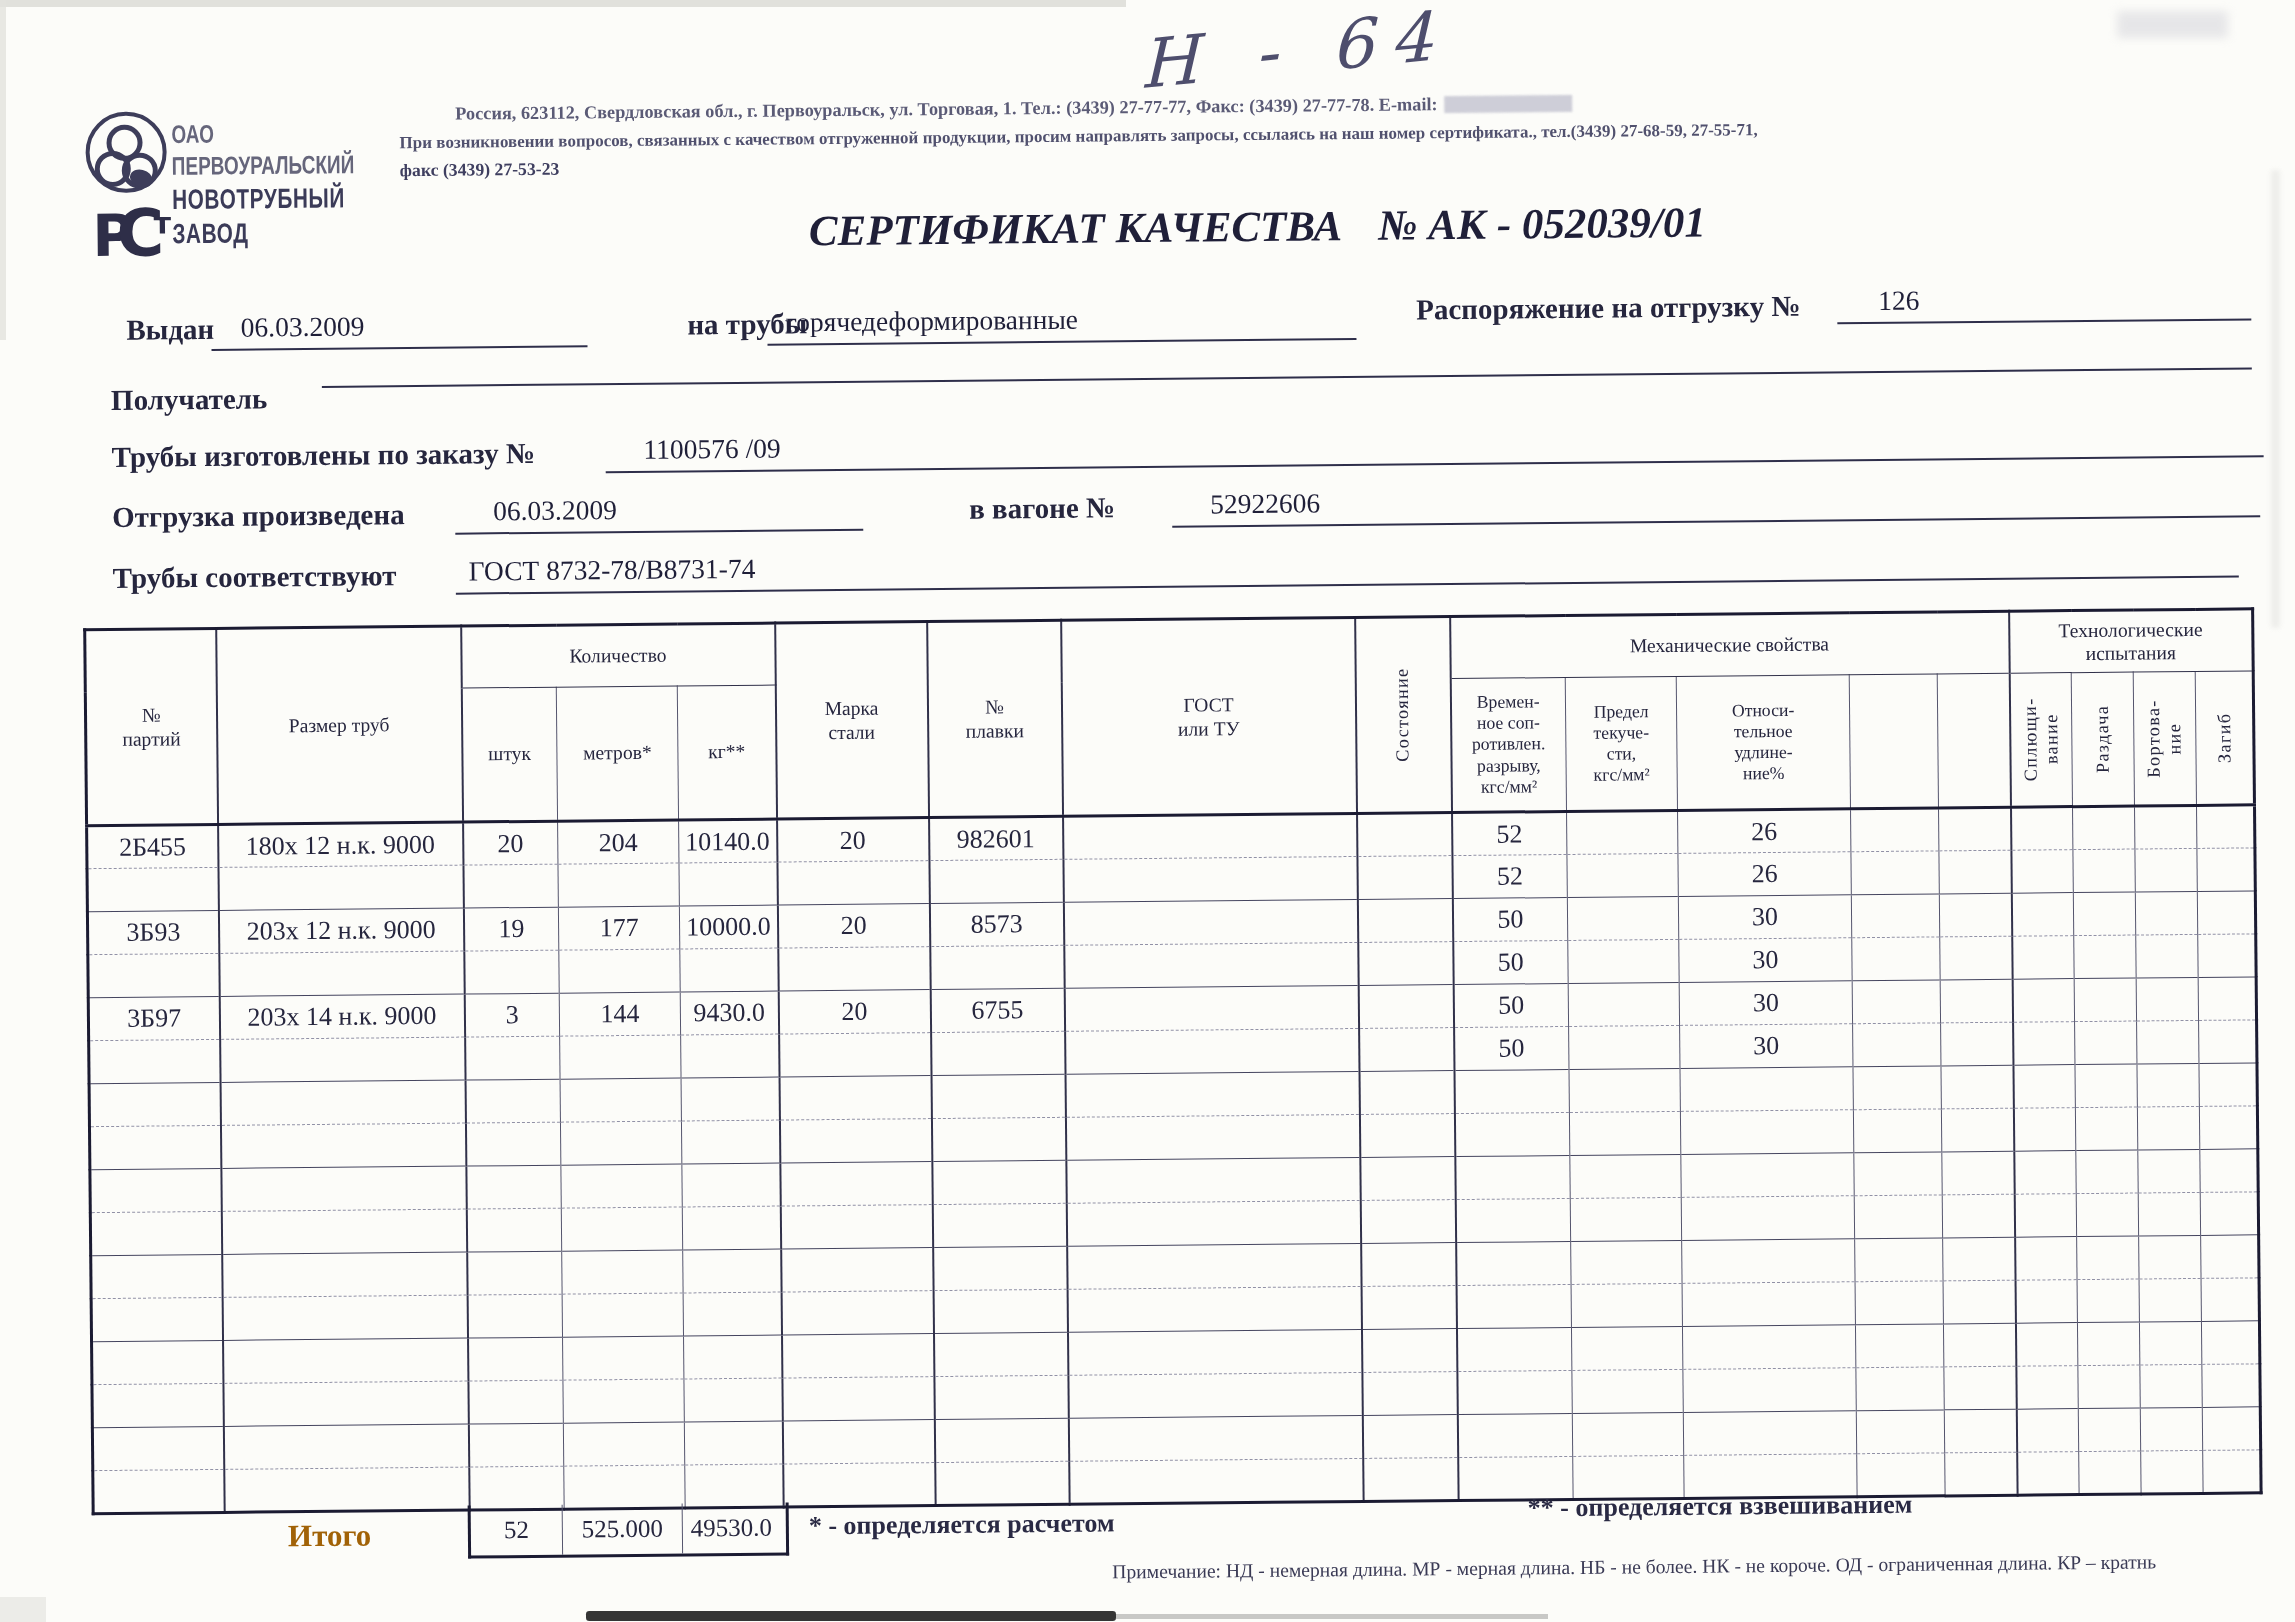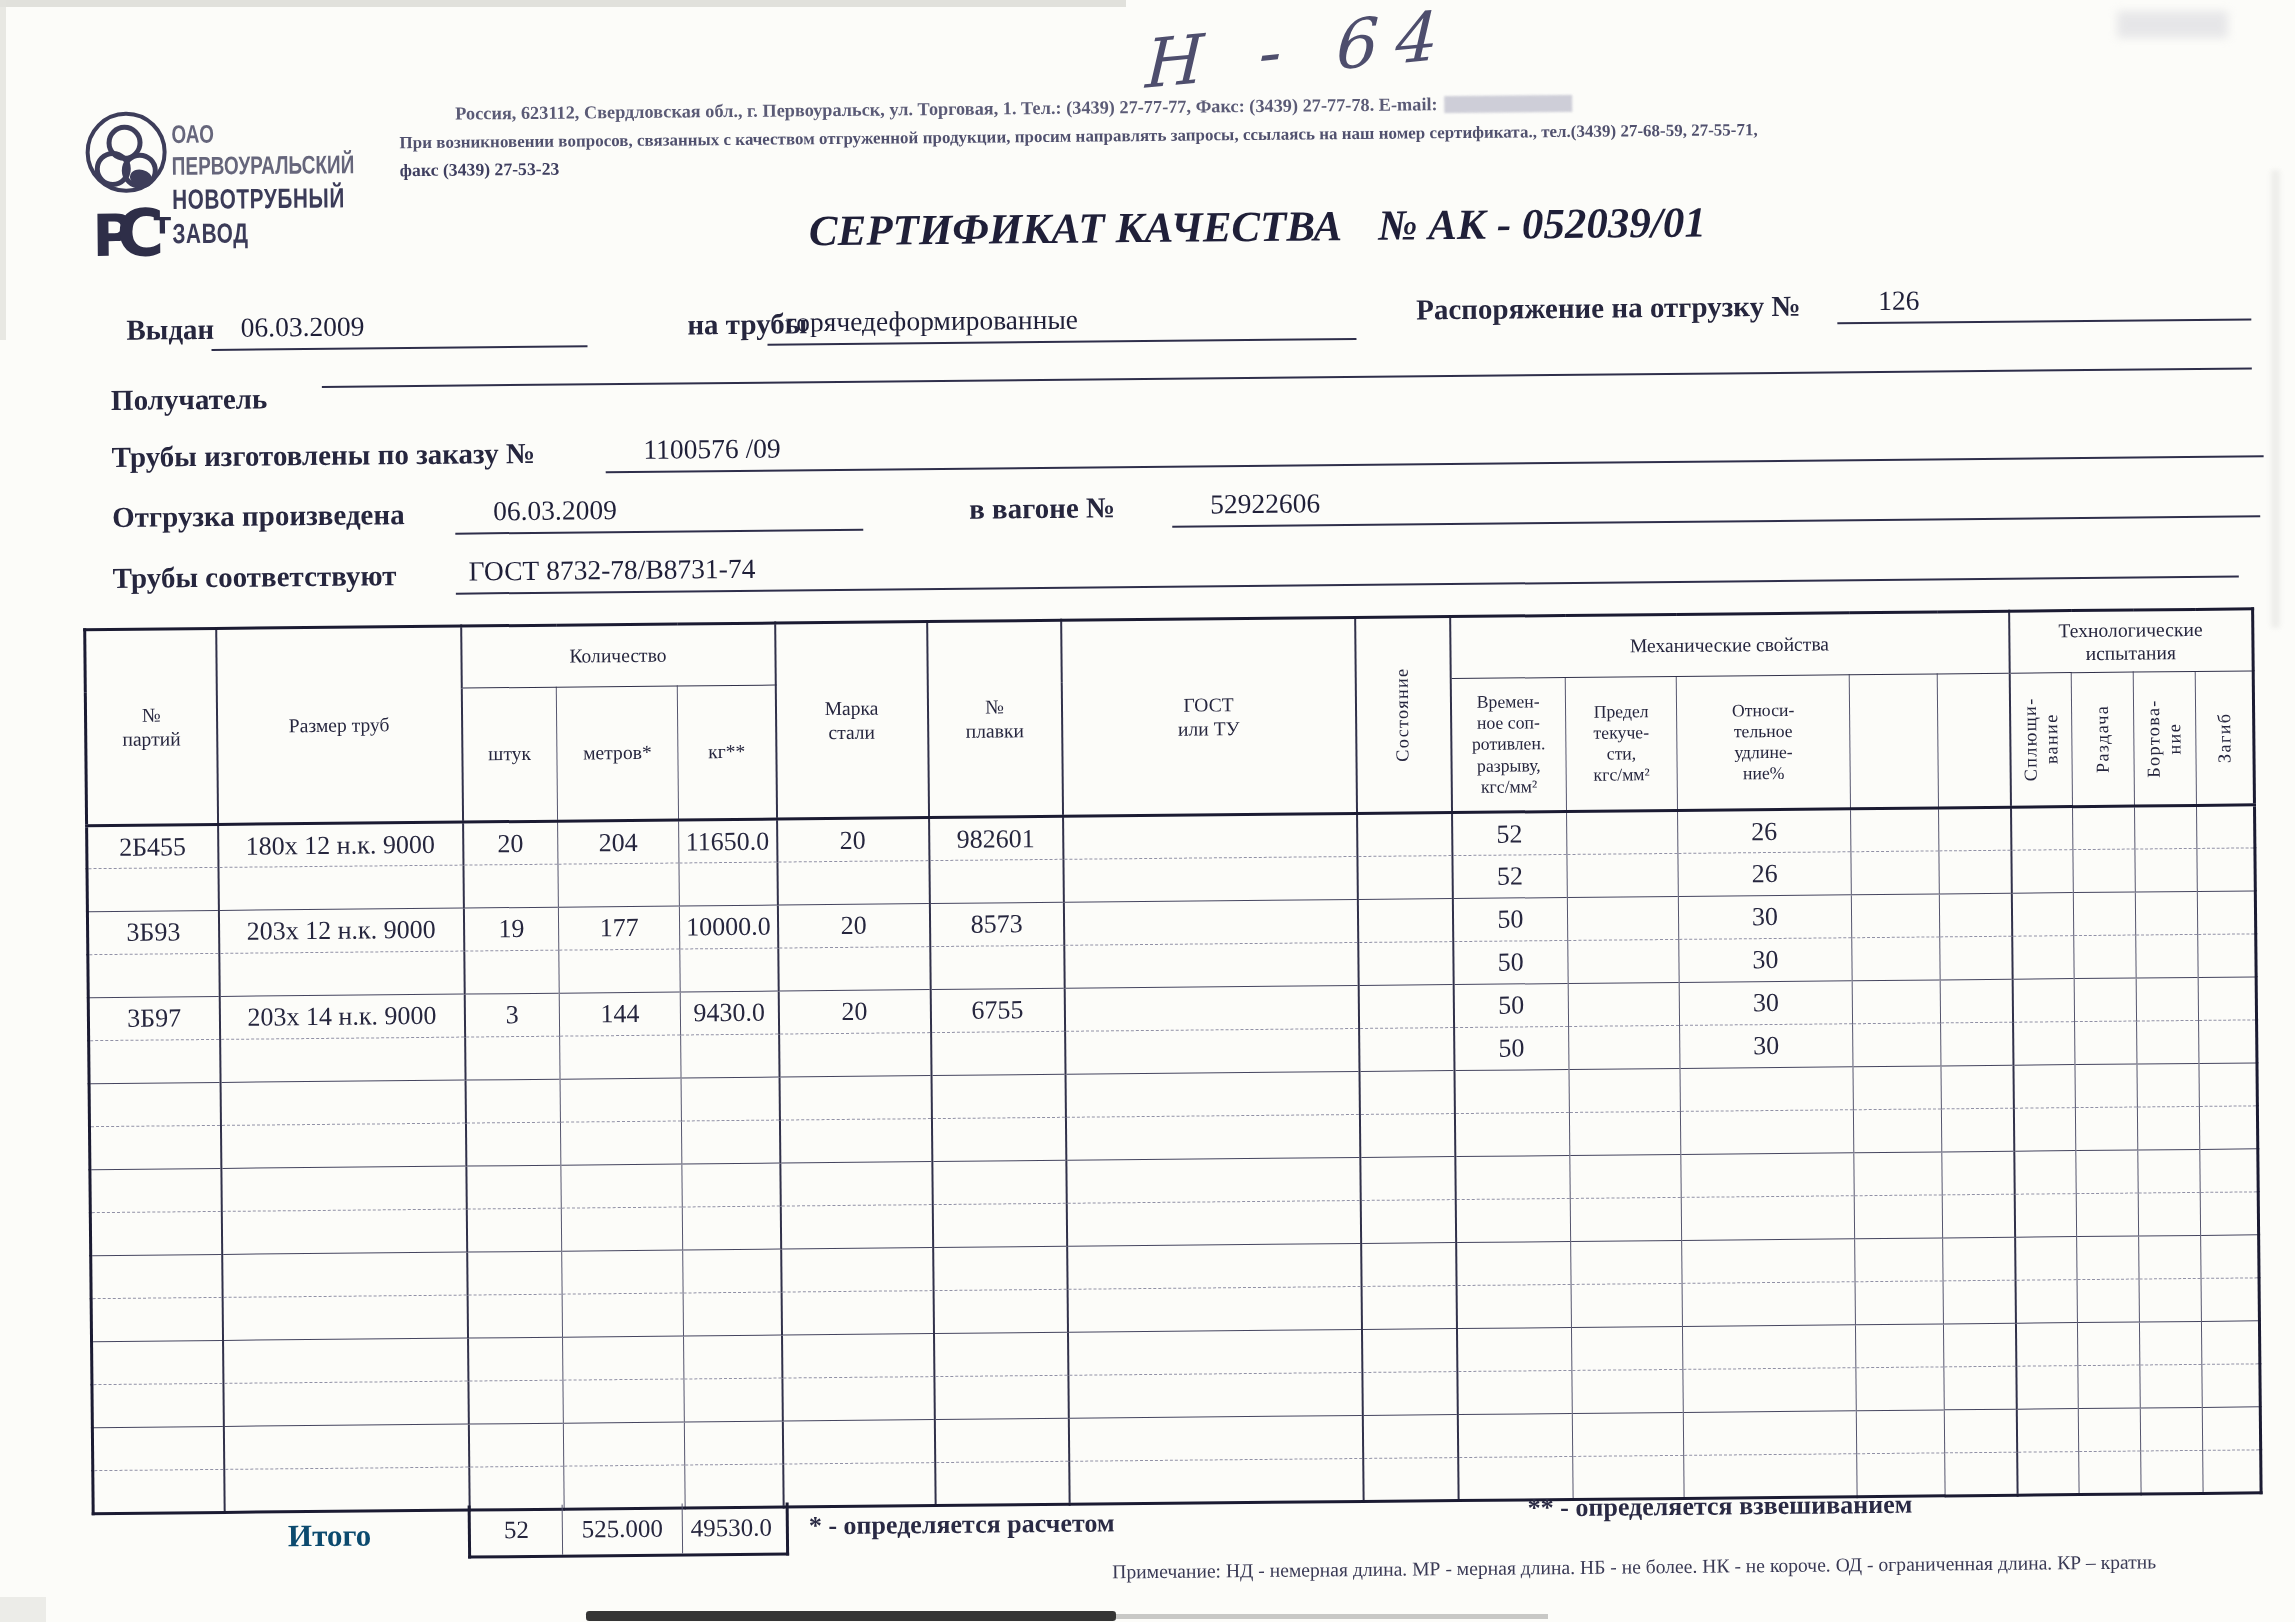--- a/index.html
+++ b/index.html
@@ -80,21 +80,21 @@
   .gb{border-bottom:1.3px solid #31314a;}
   .tb tbody td{border-left:1.3px solid #55556e;}
   .tb tbody td:first-child{border-left:none;}
   .tb tbody td:nth-child(2),.tb tbody td:nth-child(3),.tb tbody td:nth-child(6),
   .tb tbody td:nth-child(7),.tb tbody td:nth-child(8),.tb tbody td:nth-child(9),
   .tb tbody td:nth-child(10),.tb tbody td:nth-child(15){border-left:2px solid #31314a;}
   .vert{writing-mode:vertical-rl;transform:rotate(180deg);margin:0 auto;line-height:1.15;
     font-size:18.3px;letter-spacing:1.3px;}
 
   
-  .total-label{position:absolute;left:281px;top:1510px;font-weight:bold;font-size:31px;color:#0c4a6e;}
+  .total-label{position:absolute;left:281px;top:1510px;font-weight:bold;font-size:31px;color:#a16207;}
   .total-box{position:absolute;left:461px;top:1499px;width:315px;height:50px;
     border:3.9px solid #1b1b32;border-top:none;display:flex;background:transparent;}
   .total-box .tc{display:flex;align-items:center;justify-content:center;
     font-size:25px;color:#26263e;height:100%;}
   .total-box .tc1{width:91px;}
   .total-box .tc2{width:119px;border-left:1.3px solid #55556e;}
   .total-box .tc3{width:97px;border-left:1.3px solid #55556e;}
 
   .fnote-star{position:absolute;left:802px;top:1508px;font-size:26px;font-weight:bold;color:#2a2a44;}
   .fnote-dstar{position:absolute;left:1521px;top:1497px;font-size:26px;font-weight:bold;color:#2a2a44;}
@@ -227,21 +227,21 @@
               <div class="vert">Загиб</div>
             </td>
         </tr>
       </thead>
       <tbody>
         <tr>
           <td>2Б455</td>
           <td>180х 12 н.к. 9000</td>
           <td>20</td>
           <td>204</td>
-          <td>11650.0</td>
+          <td>10140.0</td>
           <td>20</td>
           <td>982601</td>
           <td></td>
             <td></td>
           <td>52</td>
           <td></td>
           <td>26</td>
           <td></td>
             <td></td>
             <td></td>

